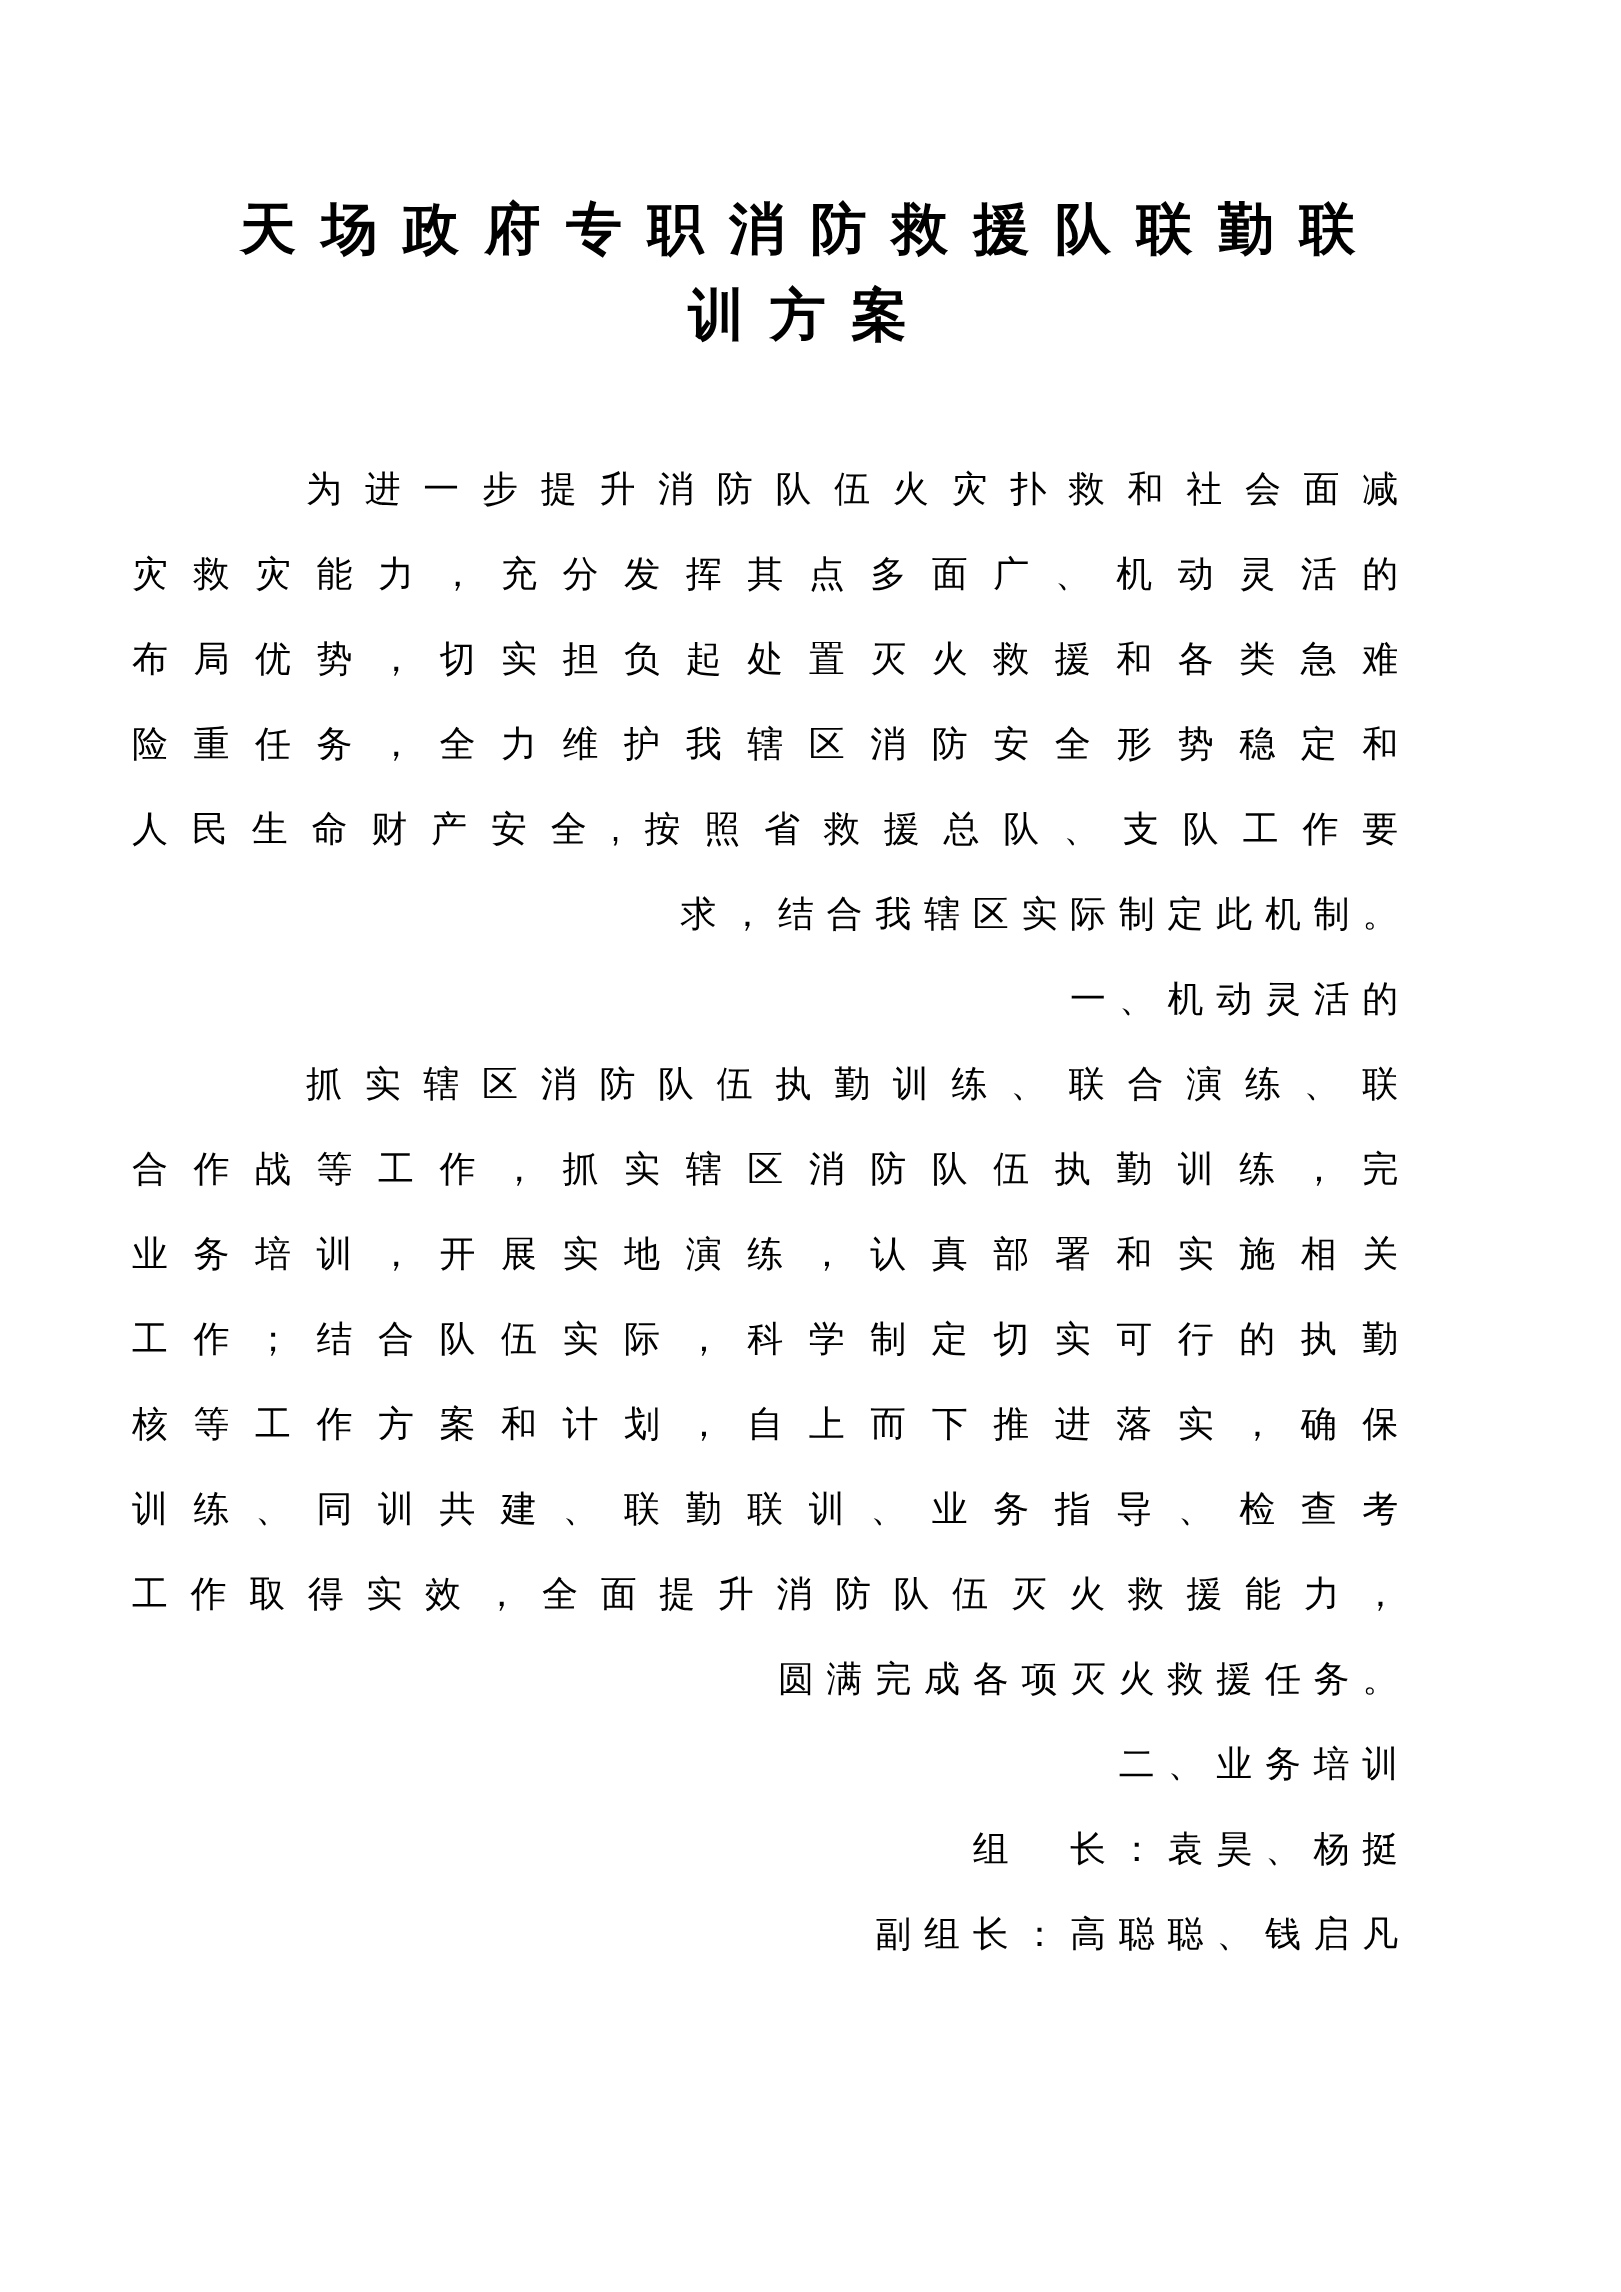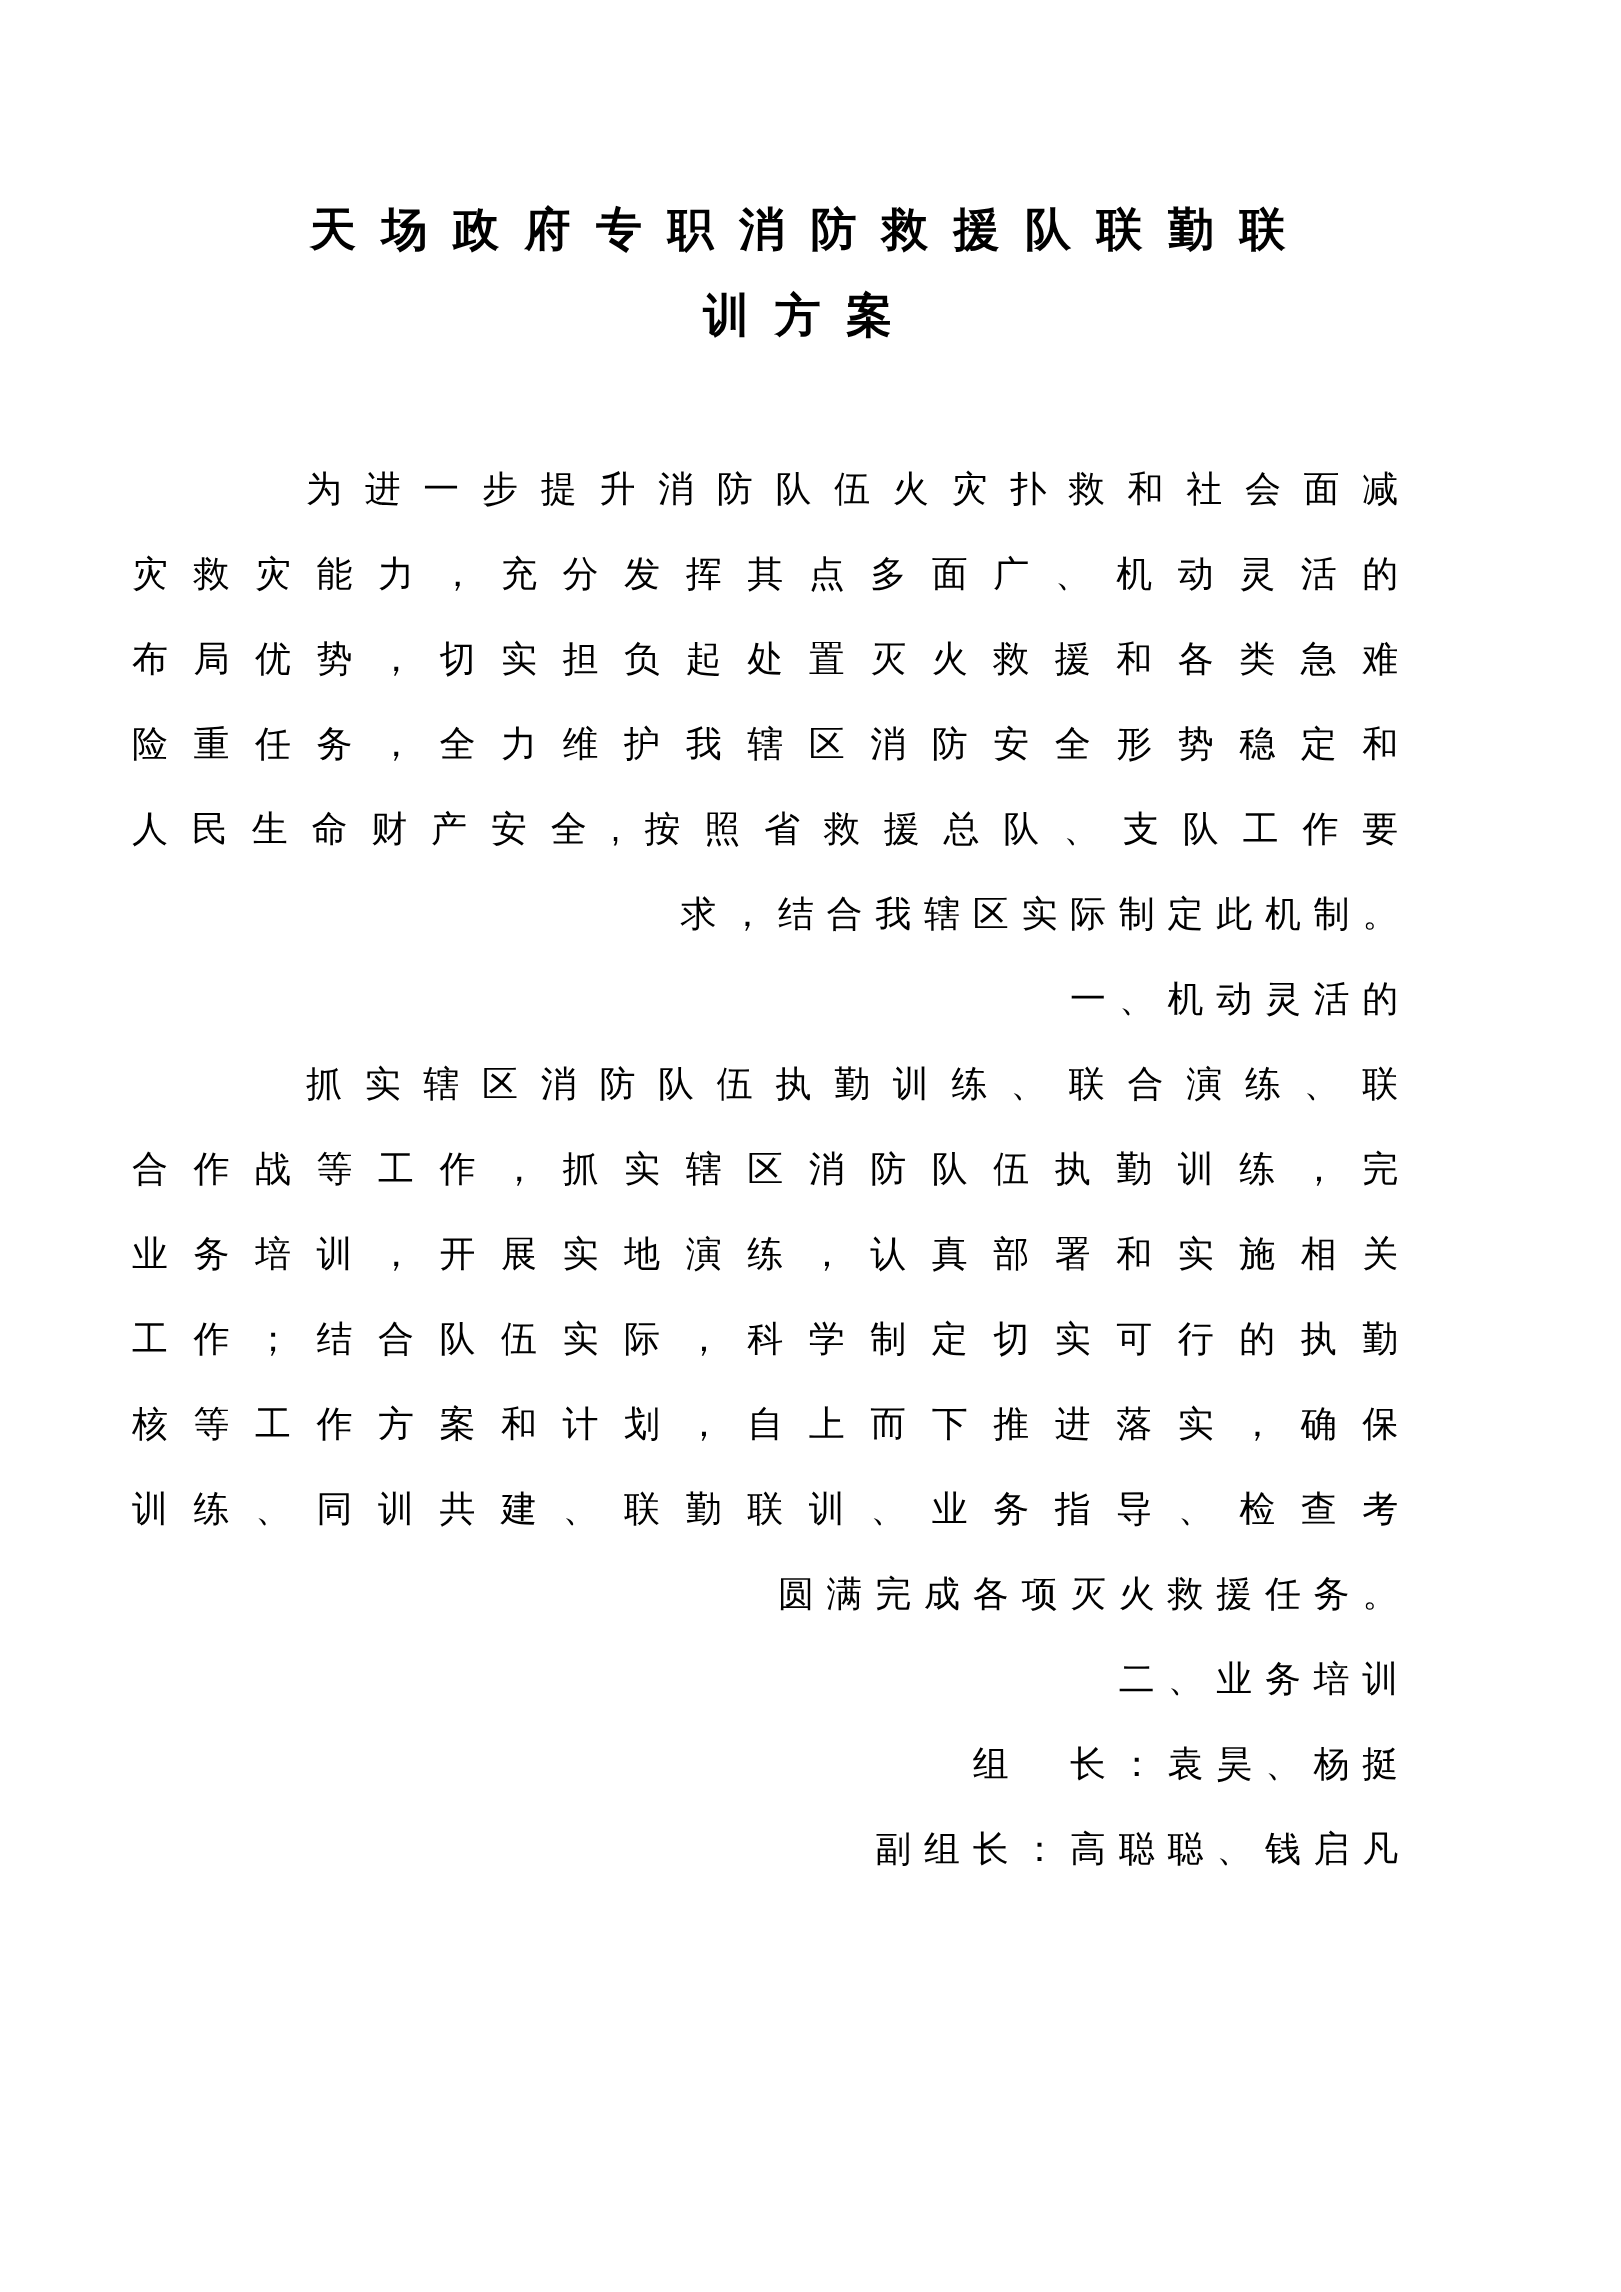--- a/index.html
+++ b/index.html
@@ -11,21 +11,21 @@
     width: 1621px;
     height: 2293px;
     background: #ffffff;
     color: #000000;
     font-family: "Liberation Sans", "DejaVu Sans", sans-serif;
     overflow: hidden;
   }
   .title {
     margin: 186px 0 0 0;
     padding: 0;
-    font-size: 46px;
+    font-size: 56px;
     font-weight: bold;
     line-height: 86px;
     letter-spacing: 25.5px;
     text-align: center;
     white-space: nowrap;
   }
   .content {
     width: 1279px;
     margin: 88px 0 0 132px;
     font-size: 36px;
@@ -60,19 +60,20 @@
       <div class="line justify">险重任务，全力维护我辖区消防安全形势稳定和</div>
       <div class="line justify">人民生命财产安全,按照省救援总队、支队工作要</div>
       <div class="line">求，结合我辖区实际制定此机制。</div>
       <div class="line indent">一、机动灵活的</div>
       <div class="line indent justify">抓实辖区消防队伍执勤训练、联合演练、联</div>
       <div class="line justify">合作战等工作，抓实辖区消防队伍执勤训练，完</div>
       <div class="line justify">业务培训，开展实地演练，认真部署和实施相关</div>
       <div class="line justify">工作；结合队伍实际，科学制定切实可行的执勤</div>
       <div class="line justify">核等工作方案和计划，自上而下推进落实，确保</div>
       <div class="line justify">训练、同训共建、联勤联训、业务指导、检查考</div>
+      <div class="line justify">工作取得实效，全面提升消防队伍灭火救援能力，</div>
       <div class="line">圆满完成各项灭火救援任务。</div>
       <div class="line indent">二、业务培训</div>
       <div class="line indent">组　长：袁昊、杨挺</div>
       <div class="line indent">副组长：高聪聪、钱启凡</div>
     </div>
 </div>
 
 
 </body></html>

